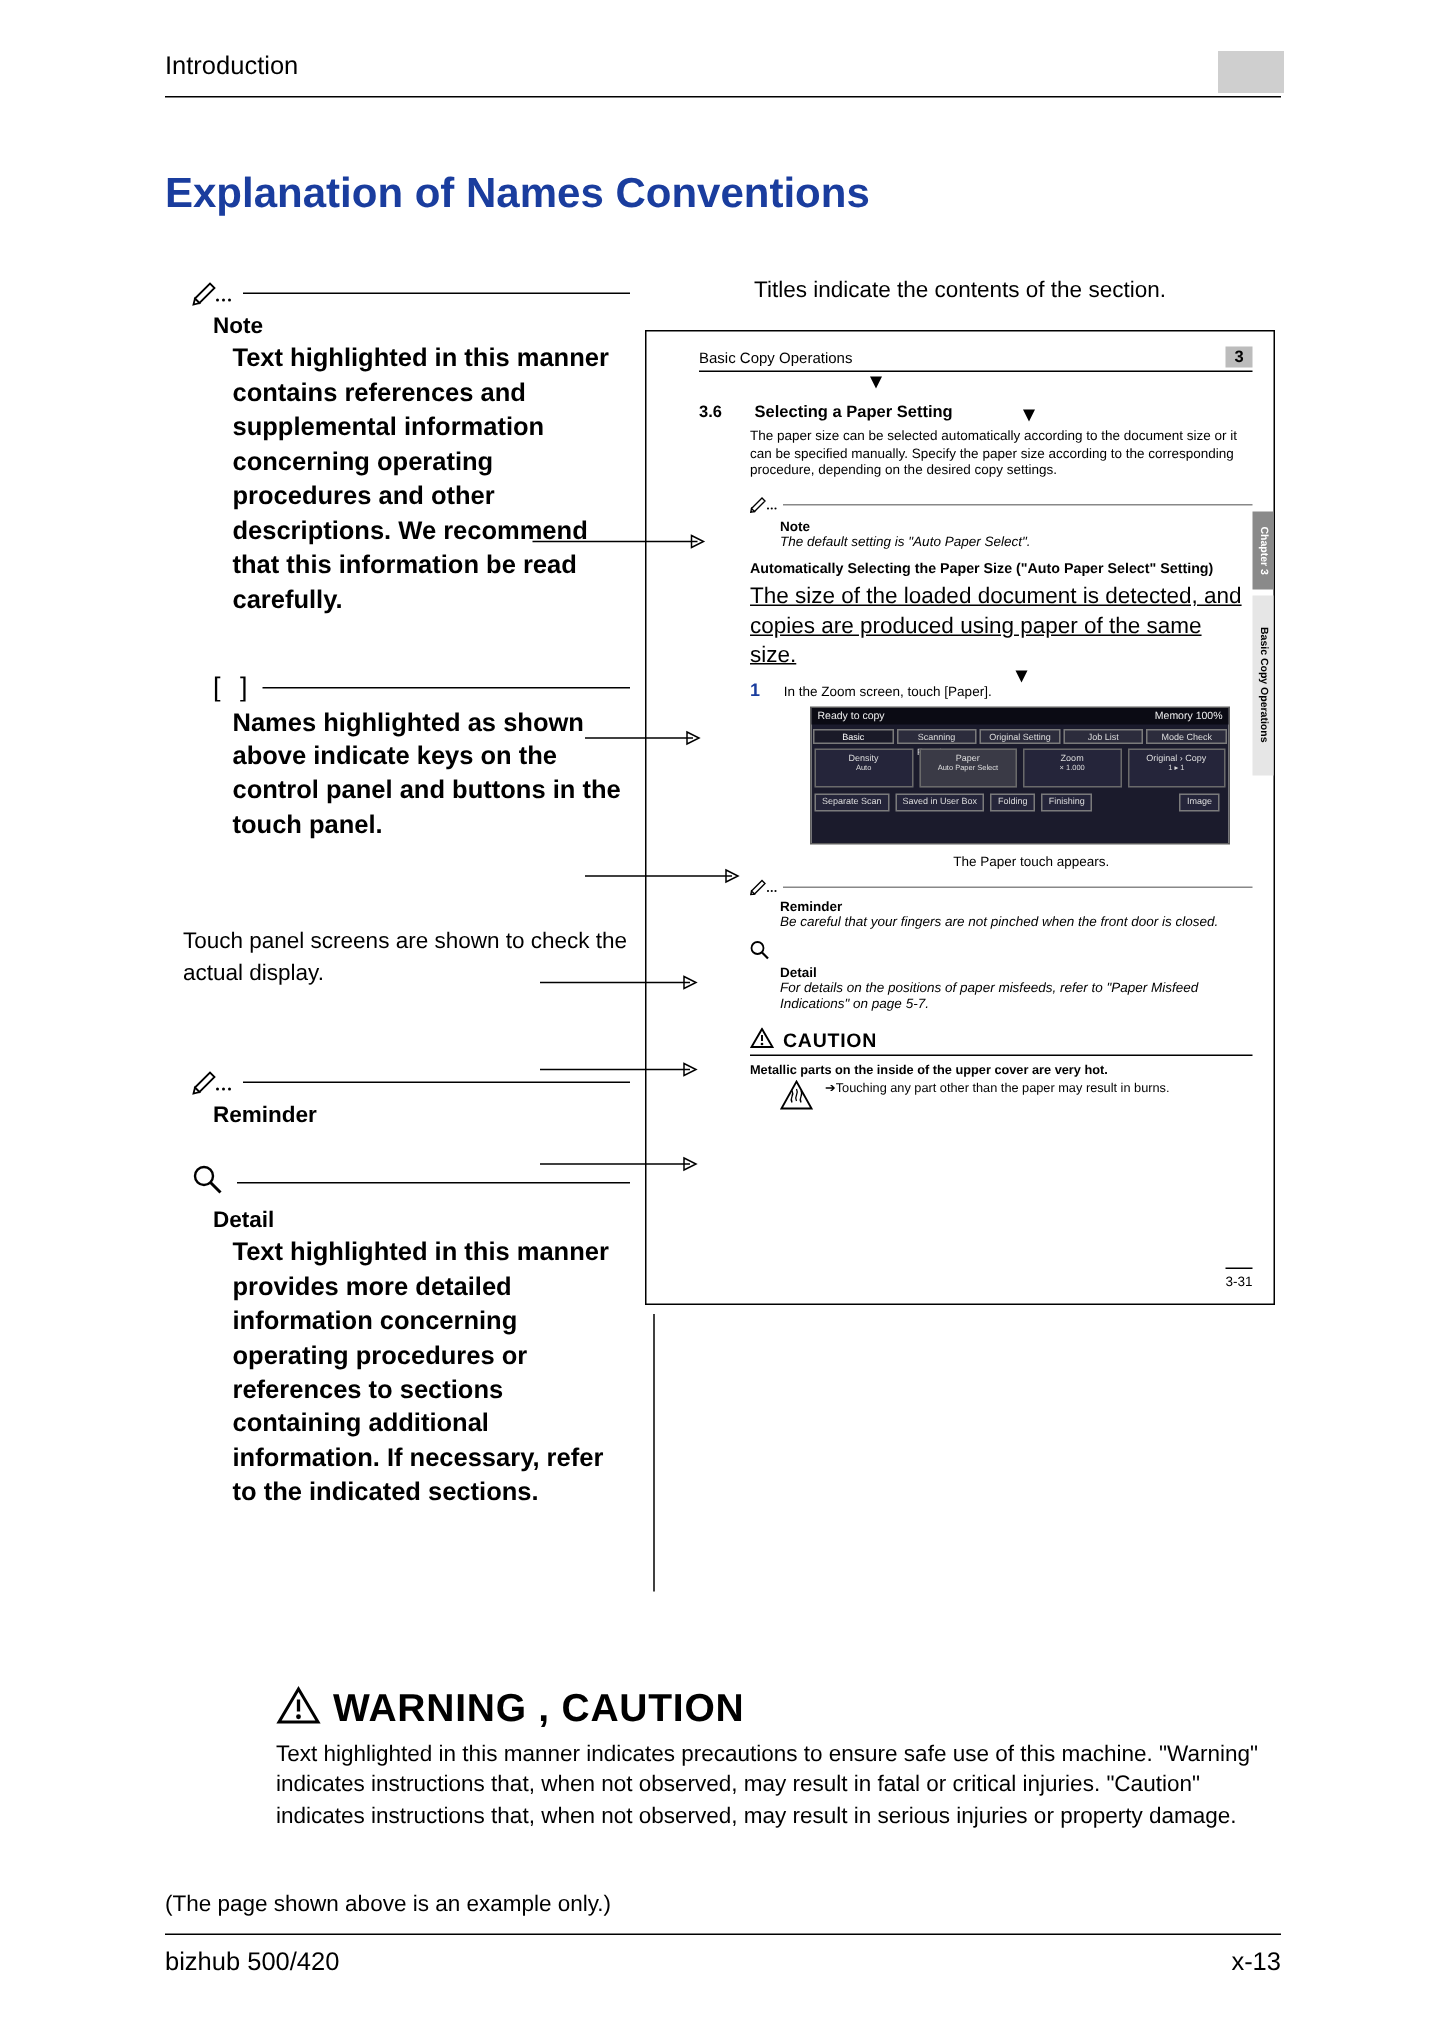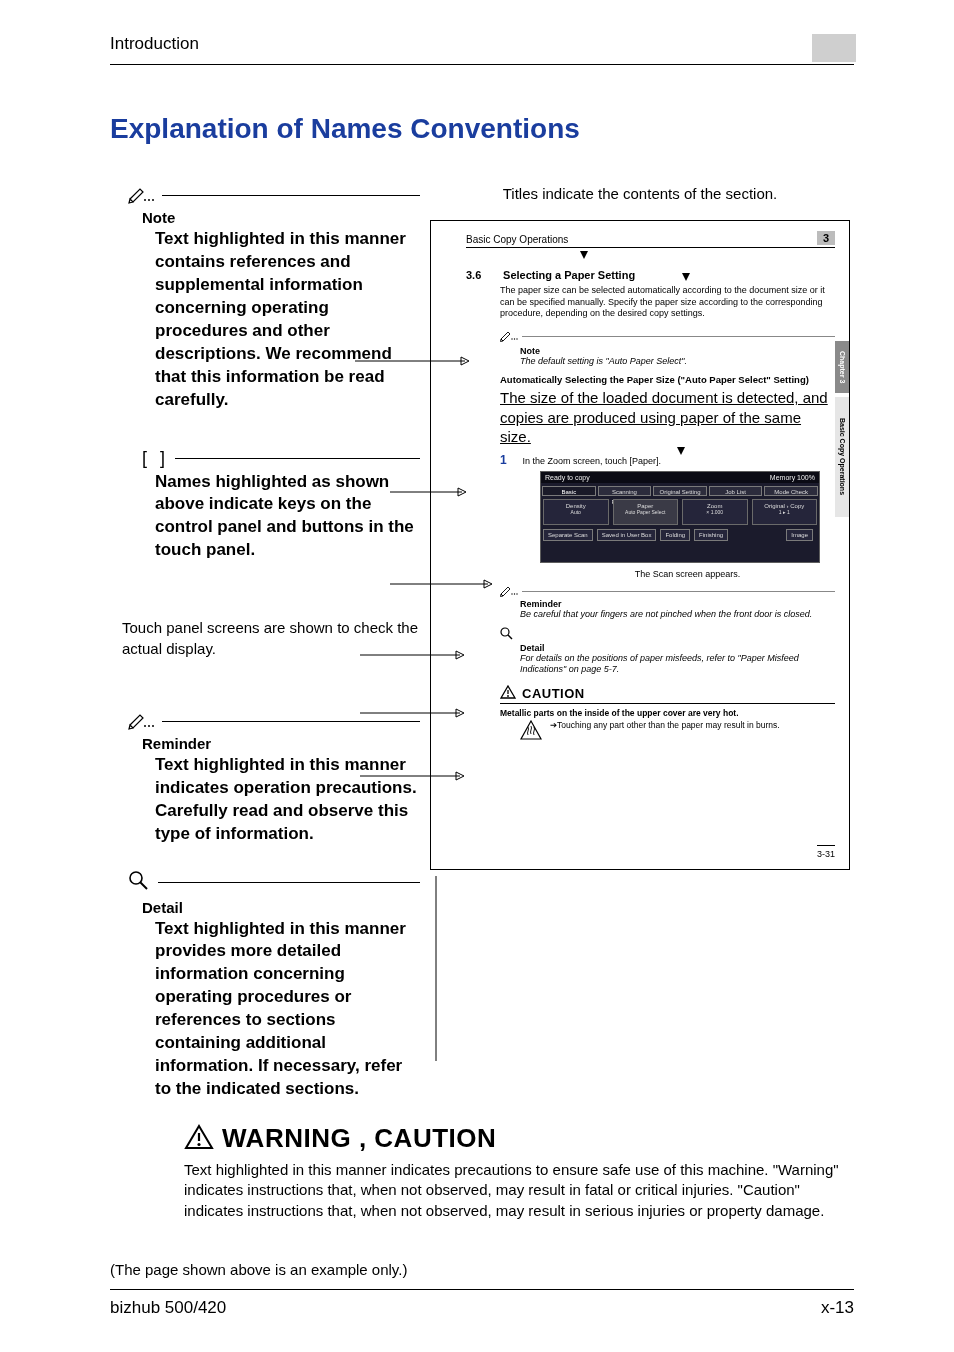--- a/index.html
+++ b/index.html
@@ -126,21 +126,20 @@
           <svg width="28" height="20">
               <path d="M2 14 L12 4 L15 7 L5 17 Z M2 14 L1 18 L5 17 Z" fill="none" stroke="#000" stroke-width="1.2"></path>
               <circle cx="17" cy="15" r="1" fill="#000"></circle>
               <circle cx="21" cy="15" r="1" fill="#000"></circle>
               <circle cx="25" cy="15" r="1" fill="#000"></circle>
             </svg>
         </span>
         <div class="note-rule"></div>
       </div>
       <div class="note-head">Reminder</div>
-      <div class="note-body">Text highlighted in this manner indicates operation precautions. Carefully read and observe this type of information.</div>
 
       <div style="height:24px;"></div>
 
       <div class="detail-icon-row">
         <span>
           <svg width="22" height="22">
               <circle cx="8" cy="8" r="6" fill="none" stroke="#000" stroke-width="1.6"></circle>
               <line x1="12" y1="12" x2="19" y2="19" stroke="#000" stroke-width="2"></line>
             </svg>
         </span>
@@ -221,21 +220,21 @@
             <div class="cell"><span>Original › Copy</span><br><span style="font-size:5px;">1 ▸ 1</span></div>
           </div>
           <div class="lower">
             <div class="lbtn">Separate Scan</div>
             <div class="lbtn">Saved in User Box</div>
             <div class="lbtn">Folding</div>
             <div class="lbtn">Finishing</div>
             <div class="lbtn r">Image</div>
           </div>
         </div>
-        <div class="samp-after-panel">The Scan screen appears.</div>
+        <div class="samp-after-panel">The Paper touch appears.</div>
 
         
         <div class="samp-reminder-row">
           <span>
             <svg width="18" height="12">
                 <path d="M1 9 L8 2 L10 4 L3 11 Z M1 9 L0.5 11.5 L3 11 Z" fill="none" stroke="#000" stroke-width="0.9"></path>
                 <circle cx="12" cy="9" r="0.7" fill="#000"></circle>
                 <circle cx="14.5" cy="9" r="0.7" fill="#000"></circle>
                 <circle cx="17" cy="9" r="0.7" fill="#000"></circle>
               </svg>

